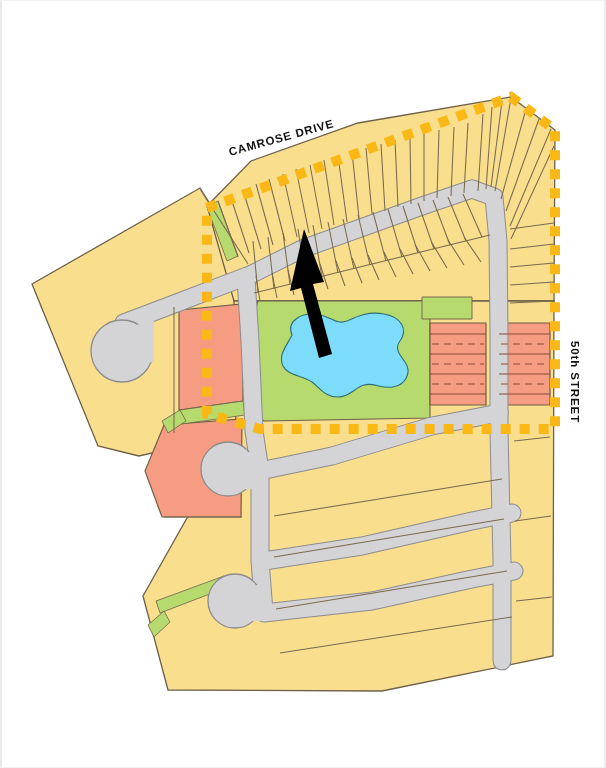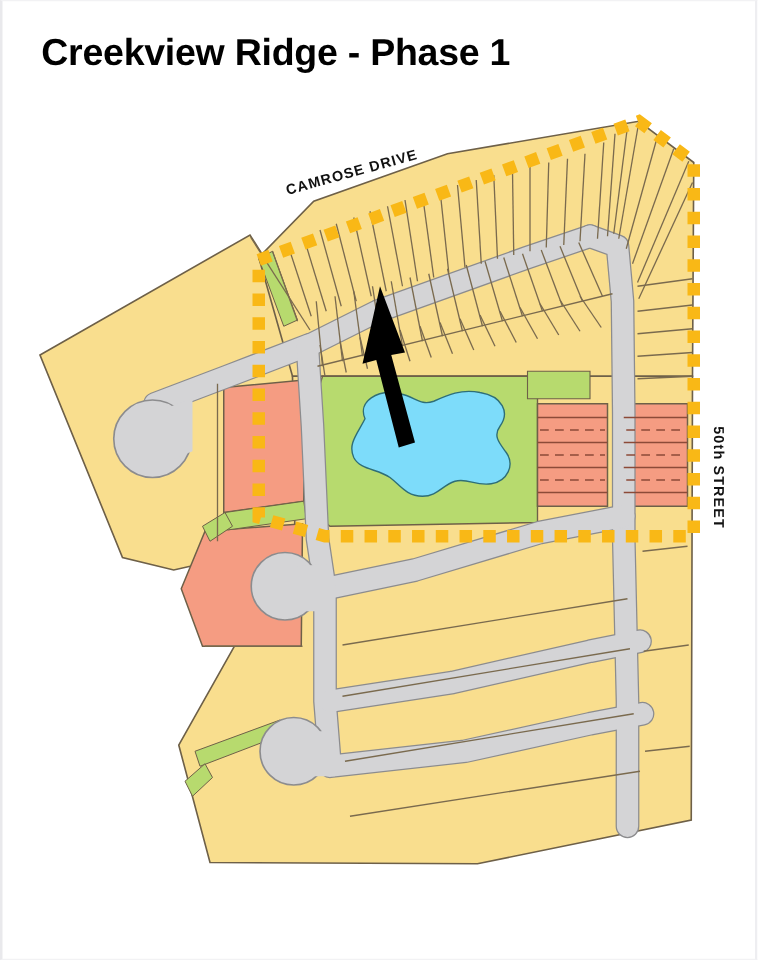--- a/index.html
+++ b/index.html
@@ -30,21 +30,20 @@
     font-family:"Liberation Sans","DejaVu Sans",sans-serif;
     font-size:11.5px;font-weight:bold;fill:#111;
     letter-spacing:0.9px;
   }
 </style>
 </head>
 <body>
 
 <div id="page">
 
-  <div id="title">Creekview Ridge - Phase 1</div>
 
   <div id="mapwrap">
   <svg id="plan" viewBox="0 0 606 768" xmlns="http://www.w3.org/2000/svg">
 
     <defs>
 
       <clipPath id="parcelClip">
         <path d="M 30,283 L 200,188 L 249,160 L 355,122 L 509,96 L 553,128 L 552,430
                  L 549,655 L 380,690 L 165,690 L 140,596 L 133,450 L 96,445 L 30,283 Z"></path>
       </clipPath>

